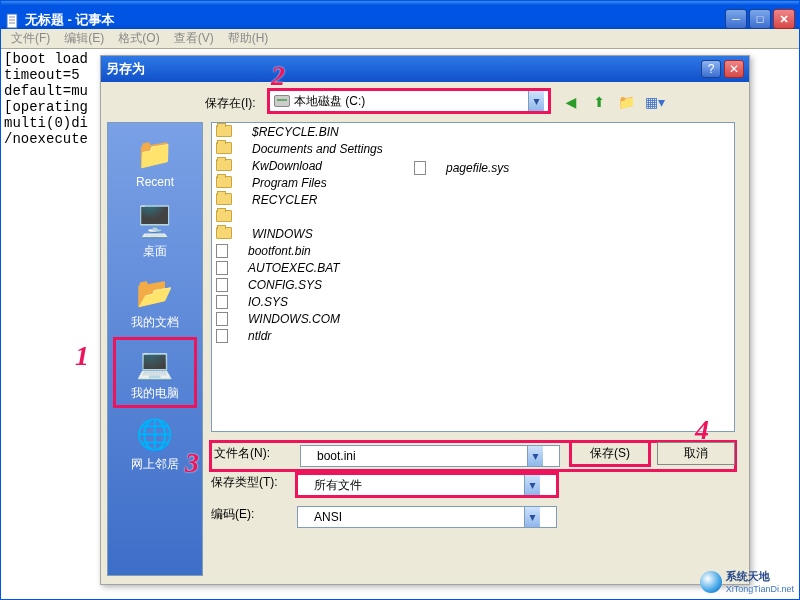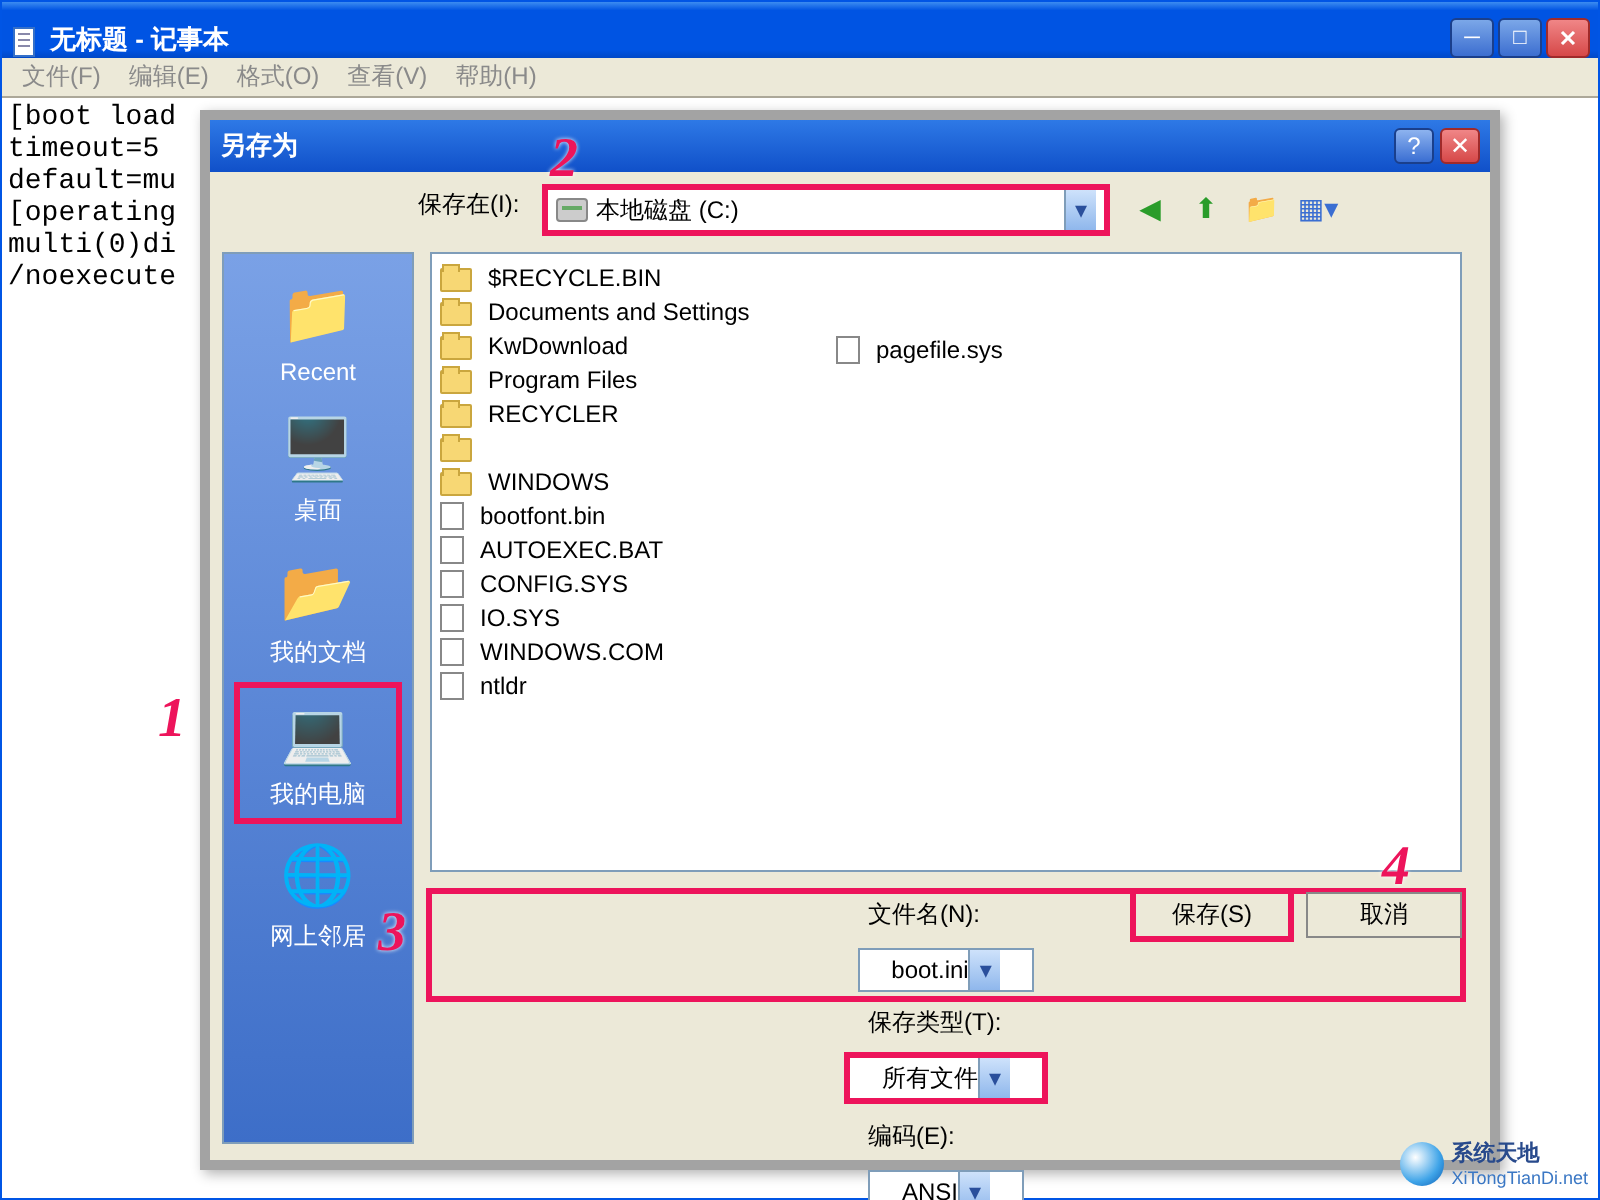--- a/index.html
+++ b/index.html
@@ -57,39 +57,39 @@
   background: #fff;
   font-family: "Fixedsys", "Courier New", monospace;
   font-size: 14px;
   padding: 2px;
   white-space: pre;
 }
 .dialog {
   position: absolute;
   top: 55px; left: 100px;
   width: 650px; height: 530px;
-  border: 5px solid #a3a3a3;
+  border: 1px solid #a3a3a3;
   background: #ece9d8;
   box-shadow: 2px 2px 6px rgba(0,0,0,.3);
 }
 .dlg-titlebar {
   height: 26px;
   background: linear-gradient(to bottom,#2e79e6,#1050c9);
   color:#fff; display:flex; align-items:center; padding:0 5px;
 }
 .dlg-titlebar .title { flex:1; font-size:13px; font-weight:bold;}
 .dlg-btn {
   width:20px; height:18px; border-radius:3px;
   display:flex; align-items:center; justify-content:center;
   font-size:12px; cursor:pointer; margin-left:3px;
 }
 .dlg-help { background:linear-gradient(#8db3ef,#3a6ed2); border:1px solid #1a3f8c; color:#fff;}
 .dlg-close { background:linear-gradient(#f08687,#d64848); border:1px solid #a02a2a; color:#fff;}
 .dlg-body { padding: 8px 8px 8px 4px; position:relative; height:calc(100% - 26px);}
-.loc-row { display:flex; align-items:flex-start; gap:6px; margin-left:100px; margin-bottom:4px;}
+.loc-row { display:flex; align-items:flex-end; gap:6px; margin-left:100px; margin-bottom:4px;}
 .loc-label { width:58px; }
 .loc-combo {
   flex:1; max-width:280px; height:22px;
   background:#fff; border:1px solid #7f9db9;
   display:flex; align-items:center; padding:0 4px; gap:4px;
 }
 .drive-ico { display:inline-block; width:16px; height:12px; background:#ccc; border:1px solid #888; border-radius:2px; position:relative;}
 .drive-ico:before { content:""; position:absolute; top:3px; left:2px; width:10px; height:2px; background:#6a6; }
 .combo-arrow { width:16px; height:20px; background:linear-gradient(#cee2fb,#8fb7ec); border-left:1px solid #7f9db9; display:flex; align-items:center; justify-content:center; color:#2a4f9c; margin-left:auto;}
 .nav-icons { display:flex; gap:8px; align-items:center; margin-left:6px;}
@@ -99,27 +99,27 @@
   background: linear-gradient(to bottom,#7aa1e6,#3d6ec8);
   border:1px solid #7f9db9;
   display:flex; flex-direction:column; align-items:center; padding:6px 0; gap:4px;
 }
 .side-item { width:80px; text-align:center; color:#fff; font-size:12px; padding:4px 0; cursor:pointer;}
 .side-item .ico { width:40px; height:40px; margin:0 auto 2px; display:flex; align-items:center; justify-content:center; font-size:30px;}
 .filelist {
   position:absolute; top:40px; left:110px; right:14px; height:310px;
   background:#fff; border:1px solid #7f9db9; overflow:auto; padding:2px;
 }
-.file-row { display:flex; align-items:flex-end; height:17px; gap:8px; font-size:12px; padding-left:2px;}
+.file-row { display:flex; align-items:flex-start; height:17px; gap:20px; font-size:12px; padding-left:2px;font-style:italic;}
 .folder-ico { display:inline-block; width:16px; height:12px; background:#f7d774; border:1px solid #caa63e; border-radius:1px; position:relative;}
 .folder-ico:before { content:""; position:absolute; top:-3px; left:0; width:7px; height:3px; background:#f7d774; border:1px solid #caa63e; border-bottom:none;}
 .file-ico { display:inline-block; width:12px; height:14px; background:#fff; border:1px solid #888;}
 .pagefile { position:absolute; left:200px; }
 .bottom-fields { position:absolute; left:110px; right:14px; top:360px; }
-.field-row { display:flex; align-items:center; margin-bottom:10px; gap:8px;flex-direction:column;}
+.field-row { display:flex; margin-bottom:10px; gap:8px;}
 .field-label { width:78px; }
 .field-combo { flex:1; max-width:260px; height:22px; background:#fff; border:1px solid #7f9db9; display:flex; align-items:center; padding:0 16px;}
 .field-combo .combo-arrow{margin-left:auto;}
 .dlg-buttons { position:absolute; right:14px; top:360px; display:flex; flex-direction:row; gap:8px;text-align:right;}
 .push-btn { width:78px; height:23px; background:#ece9d8; border:1px solid #888; display:flex; align-items:center; justify-content:center; cursor:pointer;}
 .highlight { outline:3px solid #ed145b; outline-offset:-1px;}
 .annot { position:absolute; color:#ed145b; font:italic bold 28px Tahoma; text-shadow:0 0 2px #fff;}
 .watermark { position:absolute; right:6px; bottom:6px; font-size:11px; color:#284a8c; display:flex; align-items:center; gap:4px;}
 .watermark .logo { width:22px; height:22px; border-radius:50%; background:radial-gradient(circle at 35% 35%,#fff,#3fa4e8 60%,#0a58b0);}
 </style>

